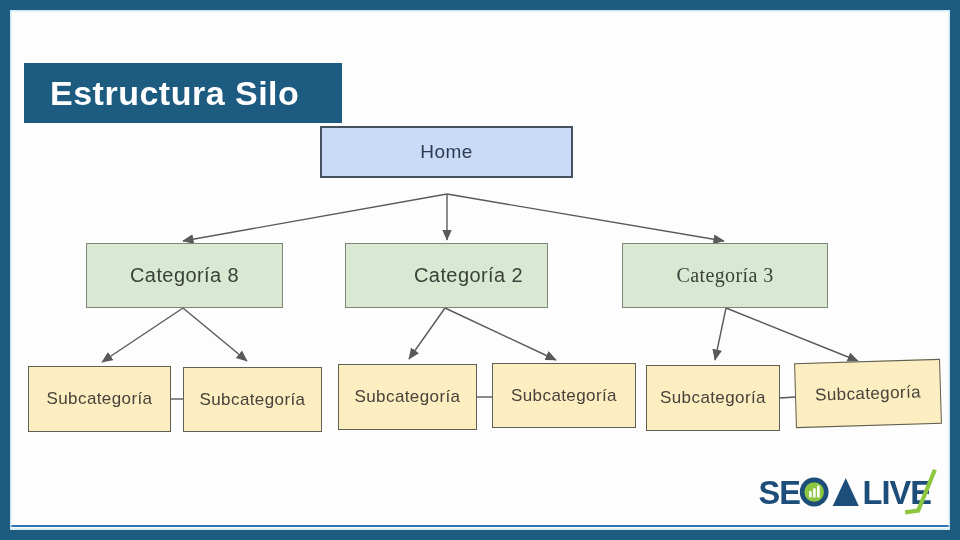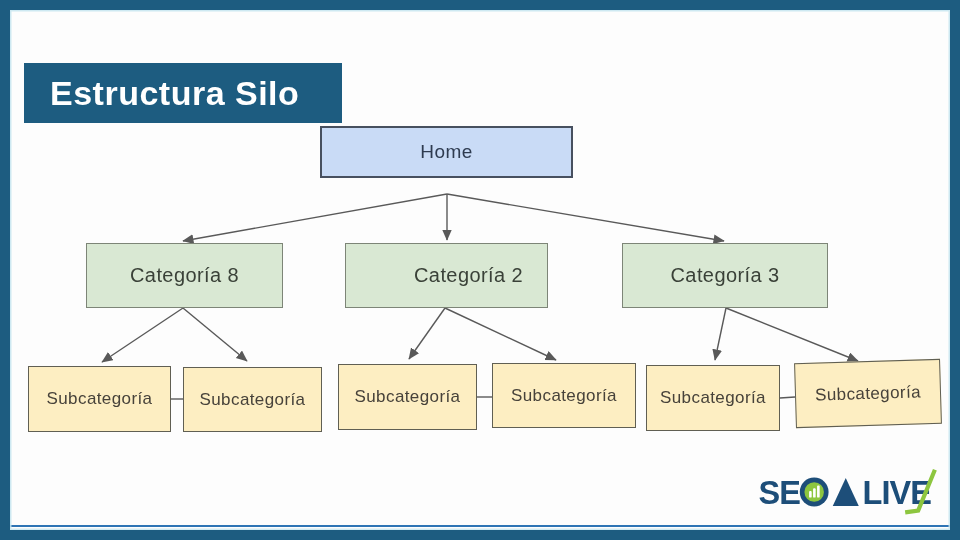--- a/index.html
+++ b/index.html
@@ -32,21 +32,21 @@
     left:310px;top:116px;width:253px;height:52px;
     background:#c9dbf6;border:2px solid #47505f;
     color:#2e3b50;font-size:19px;
   }
   .node.category{
     background:#d9e8d3;border:1.5px solid #7d8577;
     color:#3a4138;font-size:20px;
   }
   .cat1{left:76px;top:233px;width:197px;height:65px;}
   .cat2{left:335px;top:233px;width:203px;height:65px;padding-left:44px;}
-  .cat3{left:612px;top:233px;width:206px;height:65px;}
+  .cat3{left:612px;top:233px;width:206px;height:65px;font-family:Liberation Serif, serif;}
   .node.subcategory{
     background:#fdeec2;border:1.5px solid #605f53;
     color:#47423a;font-size:17px;
   }
   .sub1{left:18px;top:356px;width:143px;height:66px;}
   .sub2{left:173px;top:357px;width:139px;height:65px;}
   .sub3{left:328px;top:354px;width:139px;height:66px;}
   .sub4{left:482px;top:353px;width:144px;height:65px;}
   .sub5{left:636px;top:355px;width:134px;height:66px;}
   .sub6{left:785px;top:351px;width:146px;height:65px;transform:rotate(-1.7deg);}

